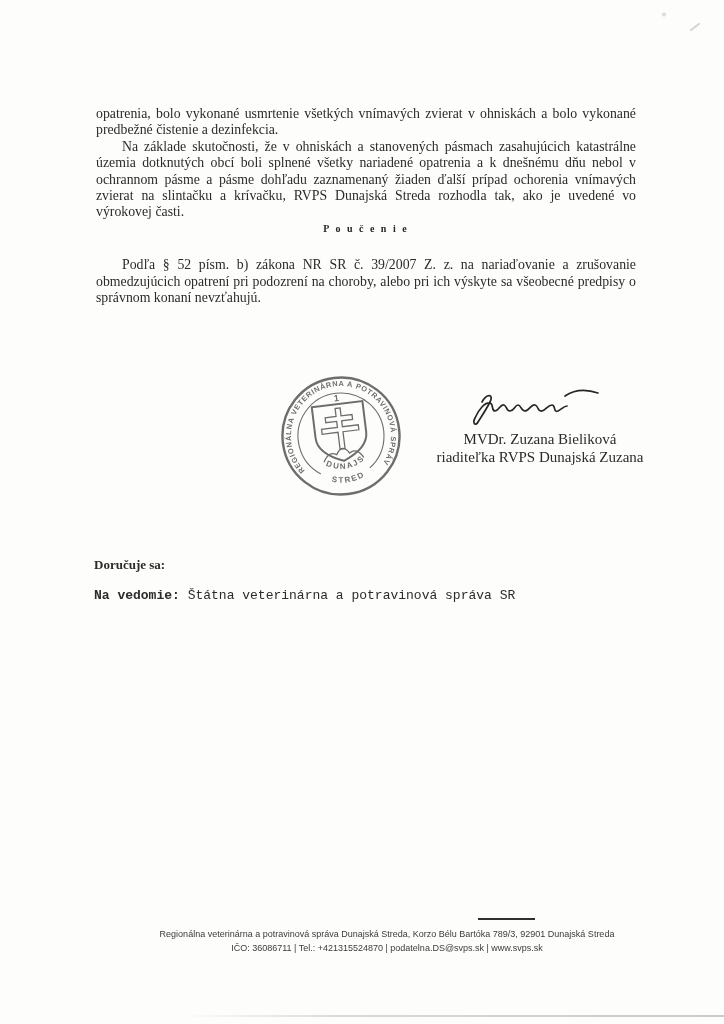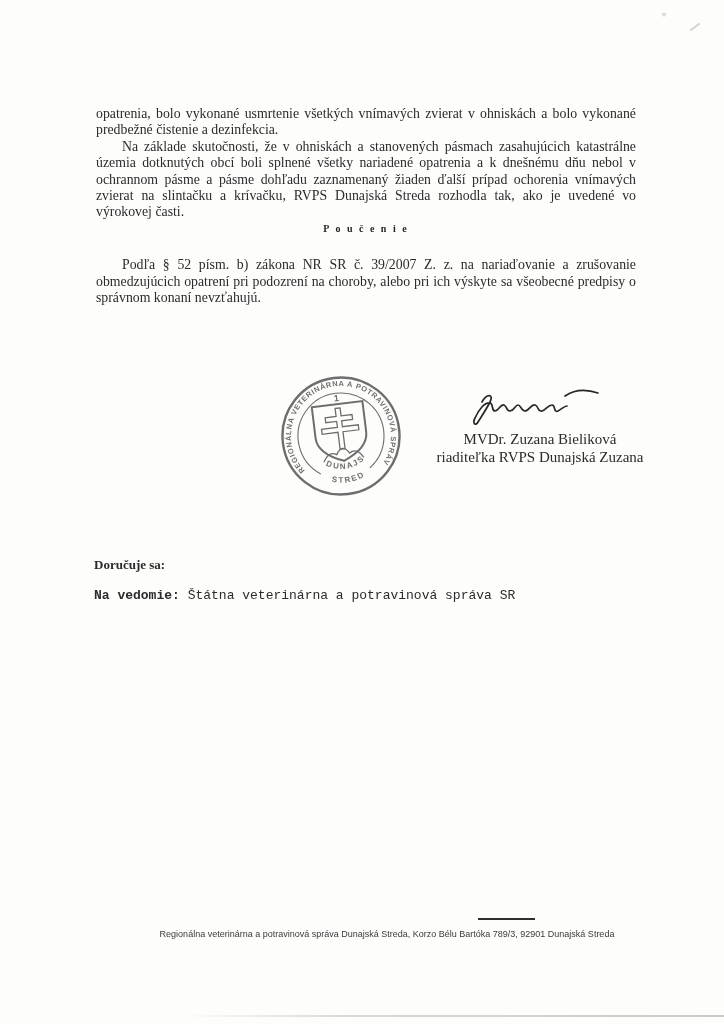--- a/index.html
+++ b/index.html
@@ -141,17 +141,18 @@
   </div>
 
   <div class="distribution">
     <div class="bold">Doručuje sa:</div>
     <div class="cc-line"><span class="bold">Na vedomie:</span><span> Štátna veterinárna a potravinová správa SR</span></div>
   </div>
 
   <div class="footer-sep"></div>
   <div class="page-footer">
     <div>Regionálna veterinárna a potravinová správa Dunajská Streda, Korzo Bélu Bartóka 789/3, 92901 Dunajská Streda</div>
+    <div>IČO: 36086711 | Tel.: +421315524870 | podatelna.DS@svps.sk | www.svps.sk</div>
   </div>
 
   <div class="scan-edge"></div>
 
 </div>
 
 </body></html>

